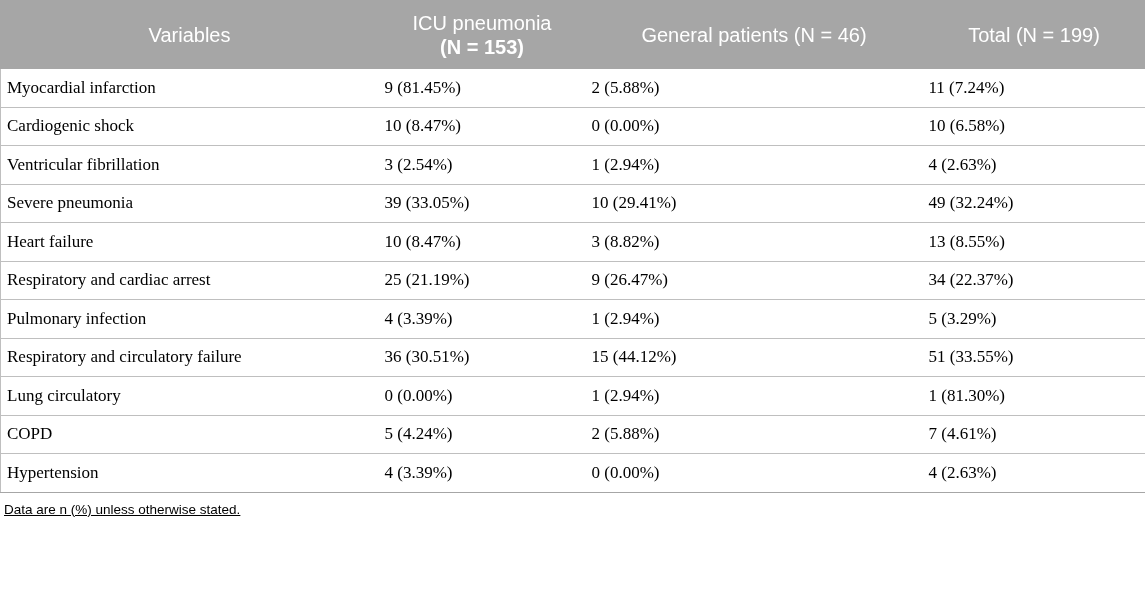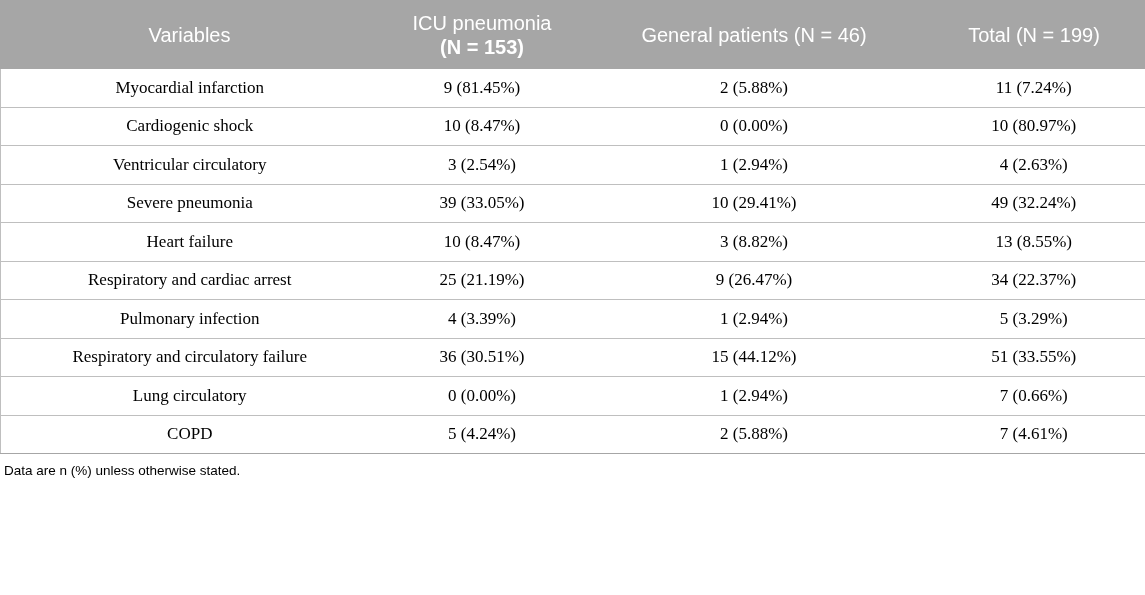--- a/index.html
+++ b/index.html
@@ -45,21 +45,21 @@
     box-sizing: border-box;
   }
   thead th .hdr-line2 {
     display: block;
     font-weight: bold;
   }
   tbody td {
     border: 1px solid #bfbfbf;
     border-left: none;
     border-right: none;
-    text-align: center;
+    text-align: left;
     vertical-align: middle;
     font-size: 17px;
     line-height: 20px;
     height: 38.5px;
     padding: 4px 6px;
     box-sizing: border-box;
     color: #000000;
   }
   tbody tr td:first-child {
     border-left: 1px solid #bfbfbf;
@@ -69,20 +69,21 @@
   }
   tbody tr:last-child td {
     border-bottom: 1px solid #a6a6a6;
   }
   .footnote {
     font-family: "Liberation Sans", sans-serif;
     font-size: 13.5px;
     line-height: 18px;
     color: #000000;
     padding: 8px 0 0 4px;
+    text-decoration: underline;
   }
 </style>
 </head>
 <body>
 
 <div class="page">
 
   <table class="data-table">
     <colgroup>
       <col class="c0">
@@ -111,24 +112,24 @@
       <tr>
         <td>Myocardial infarction</td>
         <td>9 (81.45%)</td>
         <td>2 (5.88%)</td>
         <td>11 (7.24%)</td>
       </tr>
       <tr>
         <td>Cardiogenic shock</td>
         <td>10 (8.47%)</td>
         <td>0 (0.00%)</td>
-        <td>10 (80.97%)</td>
+        <td>10 (6.58%)</td>
       </tr>
       <tr>
-        <td>Ventricular circulatory</td>
+        <td>Ventricular fibrillation</td>
         <td>3 (2.54%)</td>
         <td>1 (2.94%)</td>
         <td>4 (2.63%)</td>
       </tr>
       <tr>
         <td>Severe pneumonia</td>
         <td>39 (33.05%)</td>
         <td>10 (29.41%)</td>
         <td>49 (32.24%)</td>
       </tr>
@@ -153,26 +154,32 @@
       <tr>
         <td>Respiratory and circulatory failure</td>
         <td>36 (30.51%)</td>
         <td>15 (44.12%)</td>
         <td>51 (33.55%)</td>
       </tr>
       <tr>
         <td>Lung circulatory</td>
         <td>0 (0.00%)</td>
         <td>1 (2.94%)</td>
-        <td>7 (0.66%)</td>
+        <td>1 (81.30%)</td>
       </tr>
       <tr>
         <td>COPD</td>
         <td>5 (4.24%)</td>
         <td>2 (5.88%)</td>
         <td>7 (4.61%)</td>
+      </tr>
+      <tr>
+        <td>Hypertension</td>
+        <td>4 (3.39%)</td>
+        <td>0 (0.00%)</td>
+        <td>4 (2.63%)</td>
       </tr>
     </tbody>
   </table>
 
   <div class="footnote">Data are n (%) unless otherwise stated.</div>
 
 </div>
 
 </body></html>

